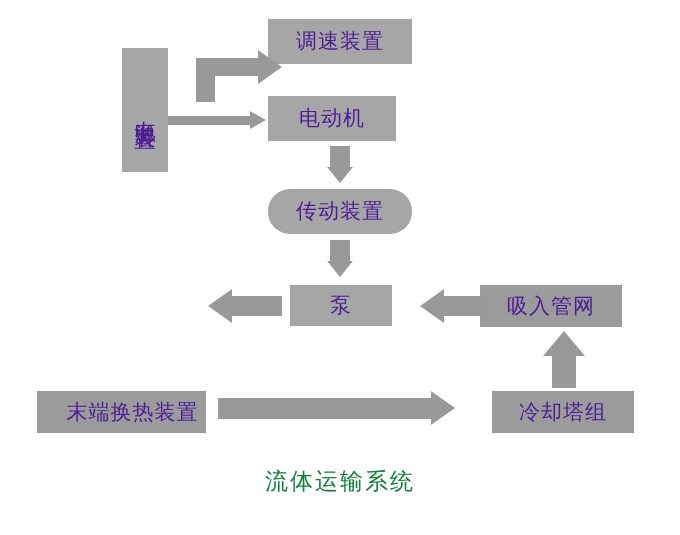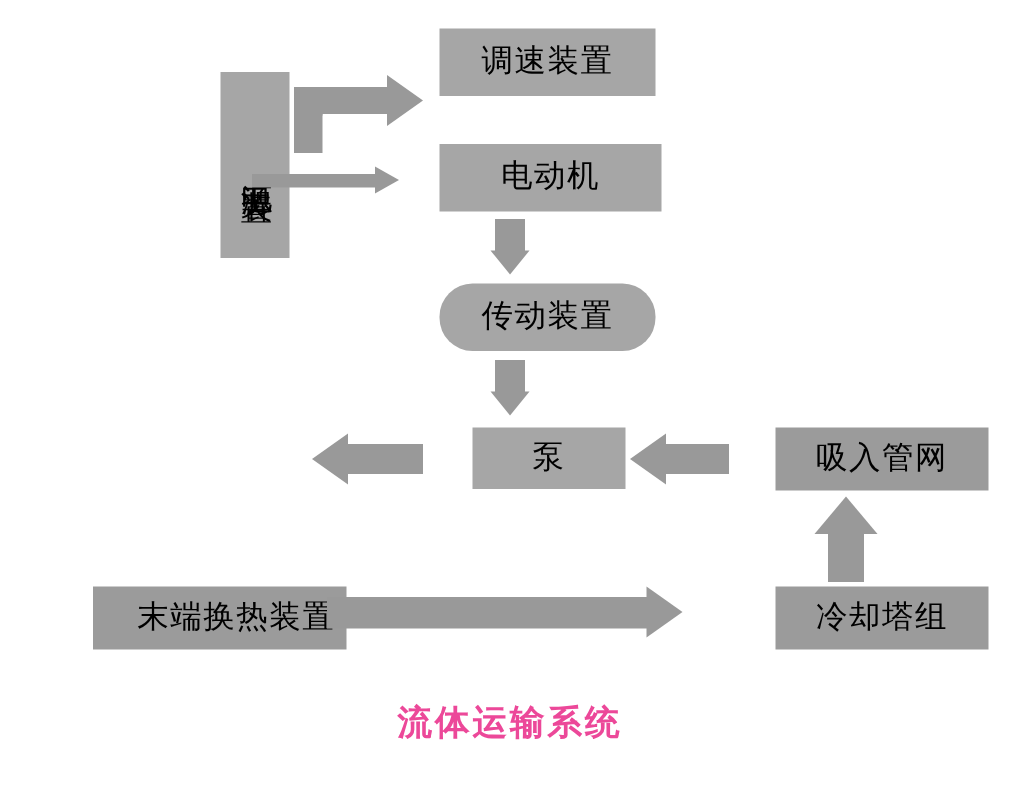--- a/index.html
+++ b/index.html
@@ -11,33 +11,32 @@
     position: relative;
     width: 680px;
     height: 535px;
     background: #ffffff;
     overflow: hidden;
     font-family: "Liberation Sans", "DejaVu Sans", sans-serif;
   }
   .node {
     position: absolute;
     background: #a6a6a6;
-    color: #000000;
+    color: #4c1d95;
     display: flex;
     align-items: center;
     justify-content: center;
     text-align: center;
     font-family: "Liberation Sans", "DejaVu Sans", sans-serif;
     font-size: 21px;
     font-weight: 400;
     letter-spacing: 1px;
     line-height: 1.15;
     box-sizing: border-box;
     user-select: none;
-    margin-left: 25px;
   }
   .node.dark {
     background: #9b9b9b;
   }
   .node.vertical {
     writing-mode: vertical-rl;
     text-orientation: upright;
     letter-spacing: 3px;
     line-height: 1.05;
   }
@@ -80,24 +79,23 @@
     border-left: 21px solid transparent;
     border-right: 21px solid transparent;
     border-bottom: 25px solid #999999;
   }
   .caption {
     position: absolute;
     width: 680px;
     text-align: center;
     font-family: "Liberation Serif", "DejaVu Serif", serif;
     font-size: 23px;
-    color: #ec4899;
+    color: #15803d;
     letter-spacing: 2px;
     user-select: none;
-    font-weight: bold;
   }
   .thin-arrow-head-right {
     position: absolute;
     width: 0;
     height: 0;
     border-top: 9px solid transparent;
     border-bottom: 9px solid transparent;
     border-left: 16px solid #999999;
   }
 </style>
@@ -107,34 +105,34 @@
 <div id="canvas">
 
   <div class="node vertical" style="left:122px; top:48px; width:46px; height:124px;">
     <span>电源装置</span>
   </div>
 
   <div class="node" style="left:268px; top:19px; width:144px; height:45px;">
     <span>调速装置</span>
   </div>
 
-  <div class="node" style="left:268px; top:96px; width:148px; height:45px;">
+  <div class="node" style="left:268px; top:96px; width:128px; height:45px;">
     <span>电动机</span>
   </div>
 
   <div class="node" style="left:268px; top:189px; width:144px; height:45px;border-radius:22px;">
     <span>传动装置</span>
   </div>
 
   <div class="node" style="left:290px; top:285px; width:102px; height:41px;">
     <span>泵</span>
   </div>
 
 
-  <div class="node dark" style="left:492px; top:285px; width:142px; height:42px;">
+  <div class="node dark" style="left:480px; top:285px; width:142px; height:42px;">
     <span>吸入管网</span>
   </div>
 
   <div class="node dark" style="left:37px; top:391px; width:169px; height:42px;padding-left:22px;">
     <span>末端换热装置</span>
   </div>
 
   <div class="node dark" style="left:492px; top:391px; width:142px; height:42px;">
     <span>冷却塔组</span>
   </div>

